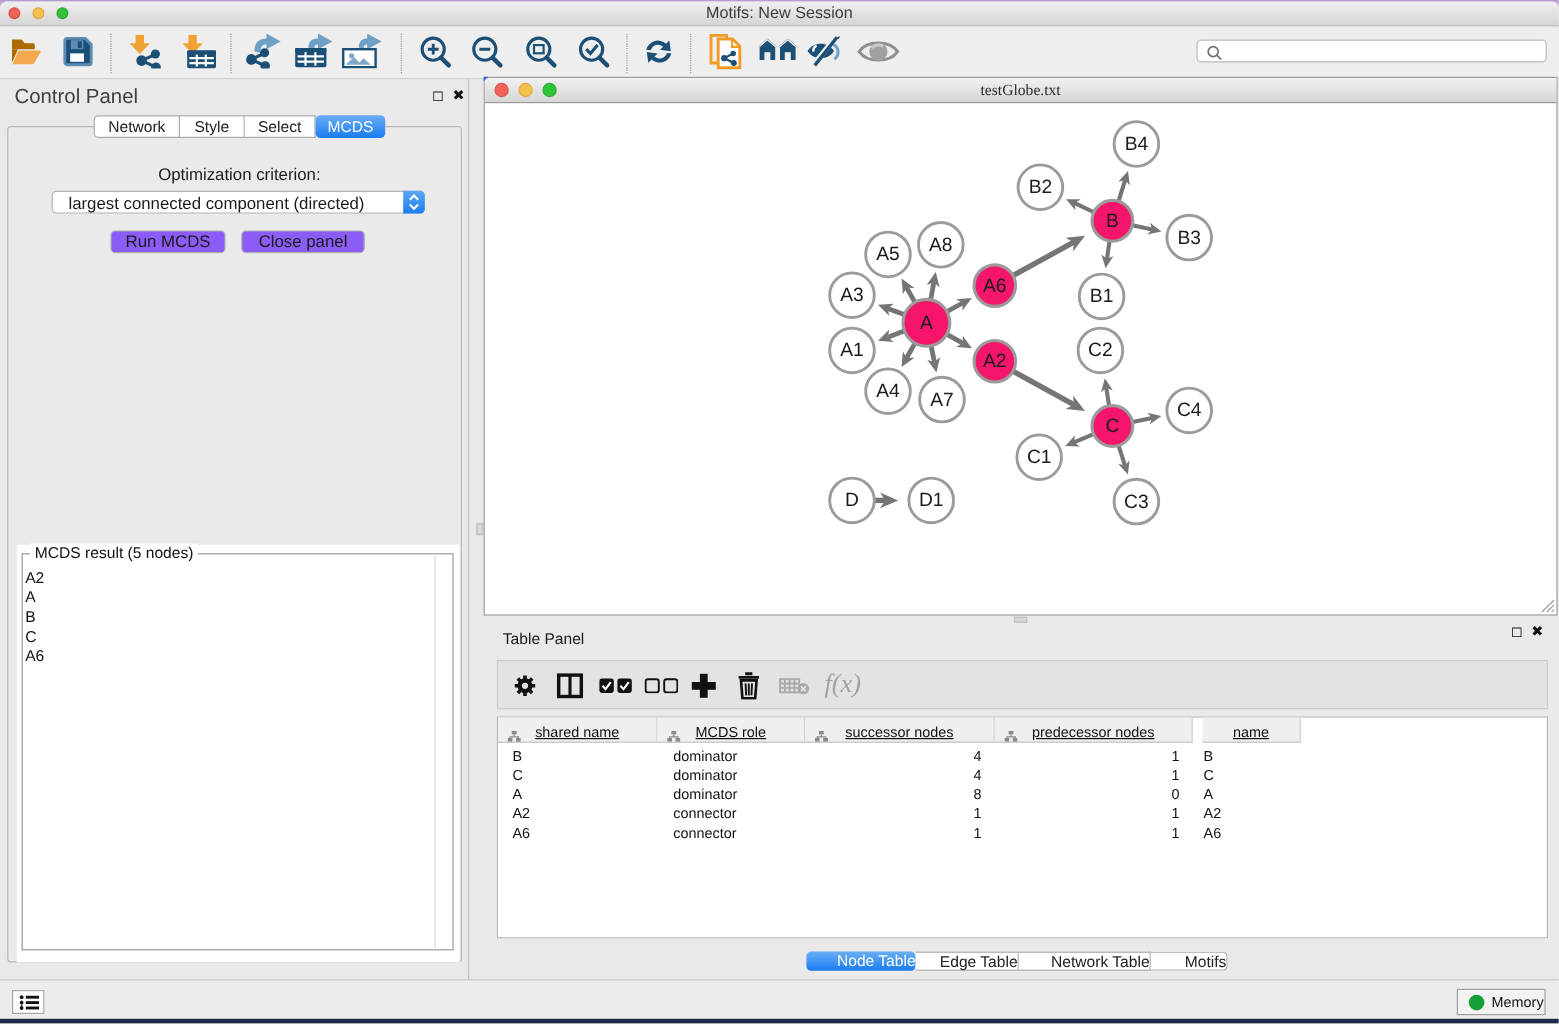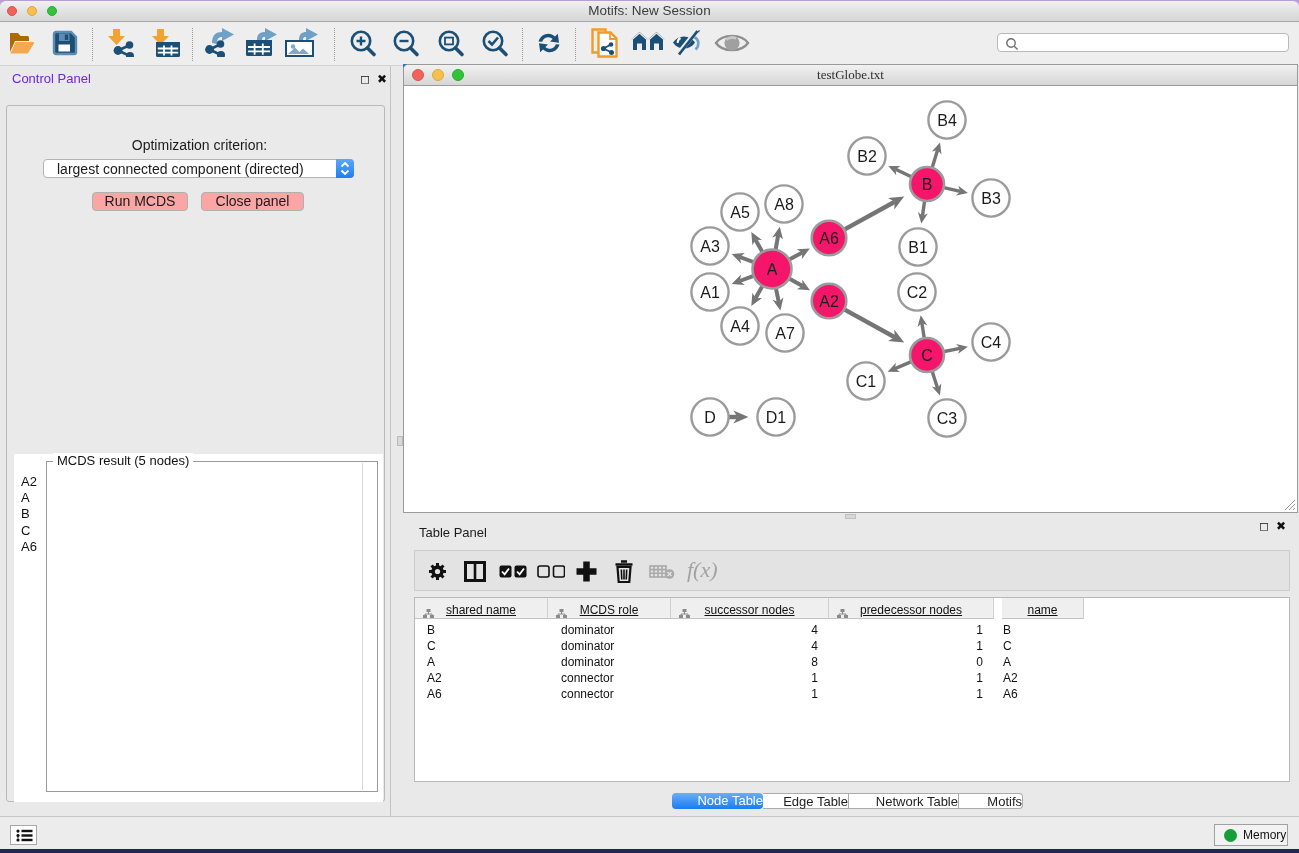--- a/index.html
+++ b/index.html
@@ -11,35 +11,35 @@
 
 #titlebar { left:0; top:1px; width:1299px; height:21px; background:linear-gradient(#f0f0f0,#d5d5d5); border-bottom:1px solid #a9a9a9; border-radius:6px 6px 0 0; }
 #titlebar .title { position:absolute; left:0; right:0; top:2px; text-align:center; font-size:13.5px; color:#3c3c3c; }
 .tl { position:absolute; border-radius:50%; }
 
 #toolbar { left:0; top:23px; width:1299px; height:43px; background:#eeeeee; border-bottom:1px solid #d2d2d2; }
 .tsep { position:absolute; top:5px; height:33px; width:0; border-left:1px dotted #9a9a9a; }
 #searchbox { position:absolute; left:997px; top:10px; width:292px; height:19px; background:#fff; border:1px solid #b9b9b9; border-radius:4px; }
 
 #cpanel { left:0; top:66px; width:391px; height:750px; background:#e9e9e9; border-right:1px solid #c3c3c3; }
-#cpanel .hdr { position:absolute; left:12px; top:5px; font-size:13px; color:#6d28d9; }
+#cpanel .hdr { position:absolute; left:12px; top:5px; font-size:17px; color:#404040; }
 .winbtns { position:absolute; top:6px; font-size:12px; color:#111; }
 .tabs { position:absolute; display:flex; height:19px; }
 .tab { height:19px; line-height:18px; font-size:13px; color:#222; background:#fff; border:1px solid #ababab; border-left:none; text-align:center; }
 .tab.first { border-left:1px solid #ababab; border-radius:4px 0 0 4px; }
 .tab.sel { background:linear-gradient(#6aaef5,#197cf2); color:#fff; border:none; border-radius:4px; line-height:19px; }
 #cp-border { position:absolute; left:6px; top:39px; width:379px; height:697px; border:1px solid #b9b9b9; border-radius:3px; background:#eaeaea; }
 #optlabel { position:absolute; left:8px; width:383px; top:71px; text-align:center; font-size:14px; color:#1b1b1b; }
 #combo { position:absolute; left:43px; top:93px; width:311px; height:19px; background:#fff; border:1px solid #b4b4b4; border-radius:4px; }
 #combo .txt { position:absolute; left:13px; top:1px; font-size:14px; color:#1b1b1b; }
 #combo .step { position:absolute; right:-1px; top:-1px; width:18px; height:19px; background:linear-gradient(#5ea7f4,#1c7ef2); border-radius:0 4px 4px 0; }
-.btn { position:absolute; height:19px; background:#fca5a5; border:1px solid #b0b0b0; border-radius:4px; font-size:14px; color:#1b1b1b; text-align:center; line-height:17px; }
+.btn { position:absolute; height:19px; background:#8b5cf6; border:1px solid #b0b0b0; border-radius:4px; font-size:14px; color:#1b1b1b; text-align:center; line-height:17px; }
 
 #resultbox { position:absolute; left:14px; top:388px; width:369px; height:348px; background:#fff; }
-#fieldset { position:absolute; left:4px; top:7px; right:5px; bottom:10px; border:1px solid #9a9a9a;margin-left:28px; }
+#fieldset { position:absolute; left:4px; top:7px; right:5px; bottom:10px; border:1px solid #9a9a9a; }
 #fieldset .legend { position:absolute; left:6px; top:-9px; background:#fff; padding:0 4px; font-size:13px; color:#111; }
 #fieldset .sbar { position:absolute; top:1px; bottom:1px; right:14px; width:0; border-left:1px solid #d8d8d8; }
 #mcdslist { position:absolute; left:7px; top:20px; font-size:13px; color:#111; line-height:16.2px; }
 
 #mdi { left:392px; top:66px; width:907px; height:750px; background:#e9e9e9; }
 
 #netwin { position:absolute; left:403px; top:64px; width:895px; height:449px; background:#fff; border:1px solid #9a9a9a; }
 #nw-title { position:absolute; left:0; top:0; width:100%; height:21px; background:linear-gradient(#f1f1f1,#d6d6d6); border-bottom:1px solid #9a9a9a; }
 #nw-title .title { position:absolute; left:0; right:0; top:2px; text-align:center; font-size:13px; color:#2e2e2e;font-family:Liberation Serif, serif; }
 
@@ -193,20 +193,26 @@
     </div>
 </div>
 <div class="abs" id="mdi"></div>
 <div class="abs" style="left:397px;top:436px;width:6px;height:10px;background:#d8d8d8;border:1px solid #bbb;"></div>
 <div class="abs" style="left:845px;top:514px;width:11px;height:5px;background:#d8d8d8;border:1px solid #c0c0c0;"></div>
 <div class="abs" id="cpanel">
   <div class="hdr">Control Panel</div>
   <div class="winbtns" style="left:360px;">◻</div>
   <div class="winbtns" style="left:377px;">✖</div>
   <div id="cp-border"></div>
+  <div class="tabs" style="left:78px; top:30px;">
+    <div class="tab first" style="width:72px;">Network</div>
+    <div class="tab" style="width:54px;">Style</div>
+    <div class="tab" style="width:59px;">Select</div>
+    <div class="tab sel" style="width:58px;">MCDS</div>
+  </div>
   <div id="optlabel">Optimization criterion:</div>
   <div id="combo">
     <div class="txt">largest connected component (directed)</div>
     <div class="step">
         <svg style="position:absolute;left:2px;top:1px" width="14" height="17" viewBox="0 0 14 17">
           <path d="M3.5 6.5 L7 3 L10.5 6.5" fill="none" stroke="#fff" stroke-width="1.8"></path>
           <path d="M3.5 10.5 L7 14 L10.5 10.5" fill="none" stroke="#fff" stroke-width="1.8"></path>
         </svg>
       </div>
   </div>

